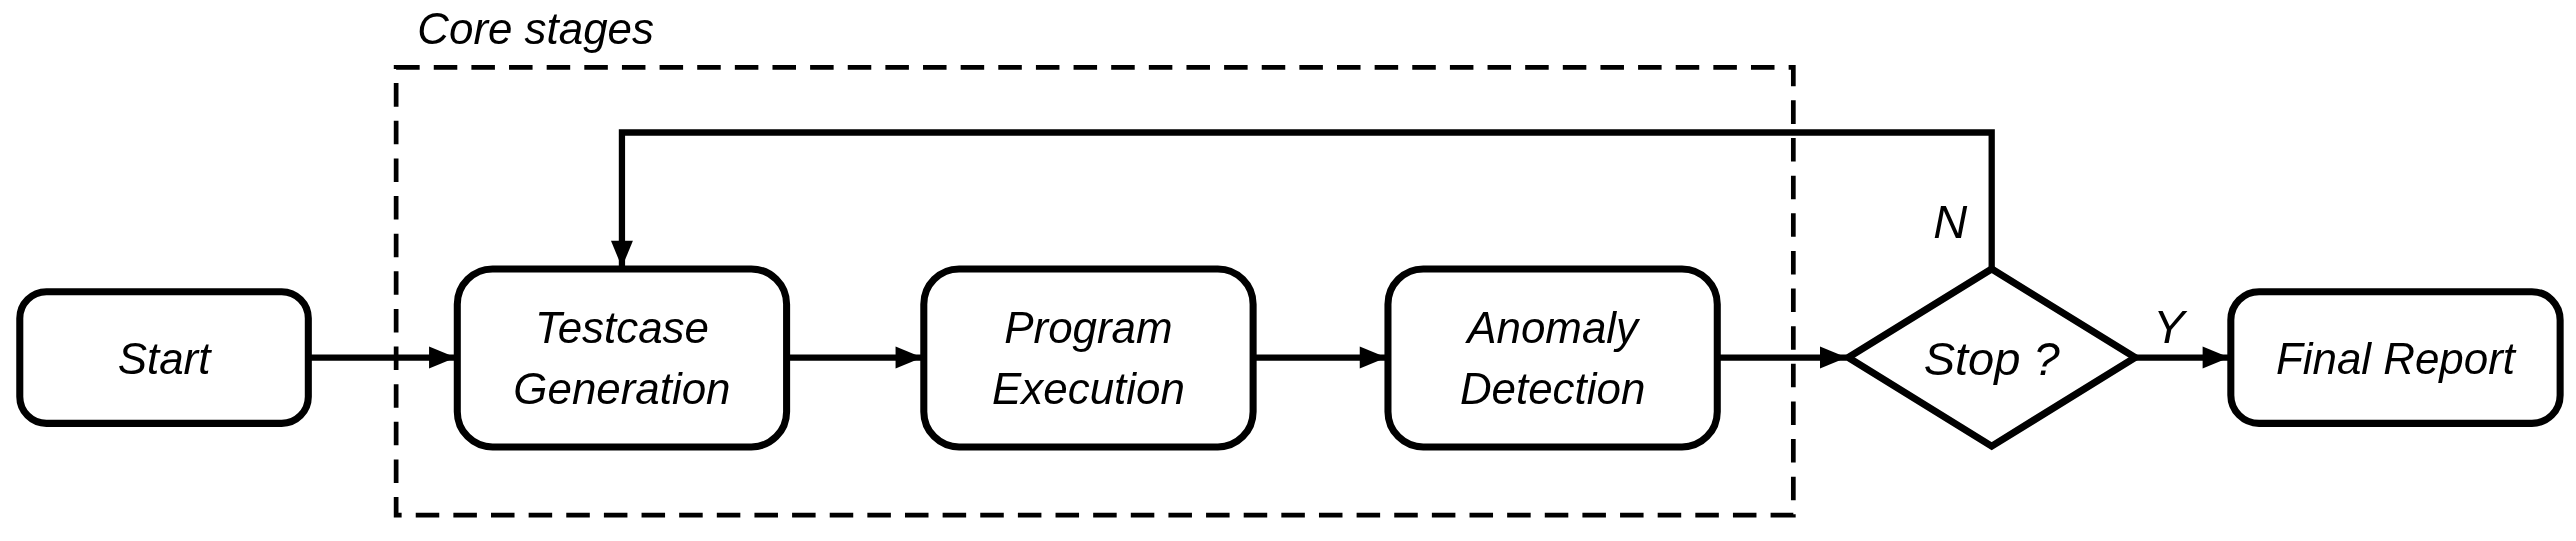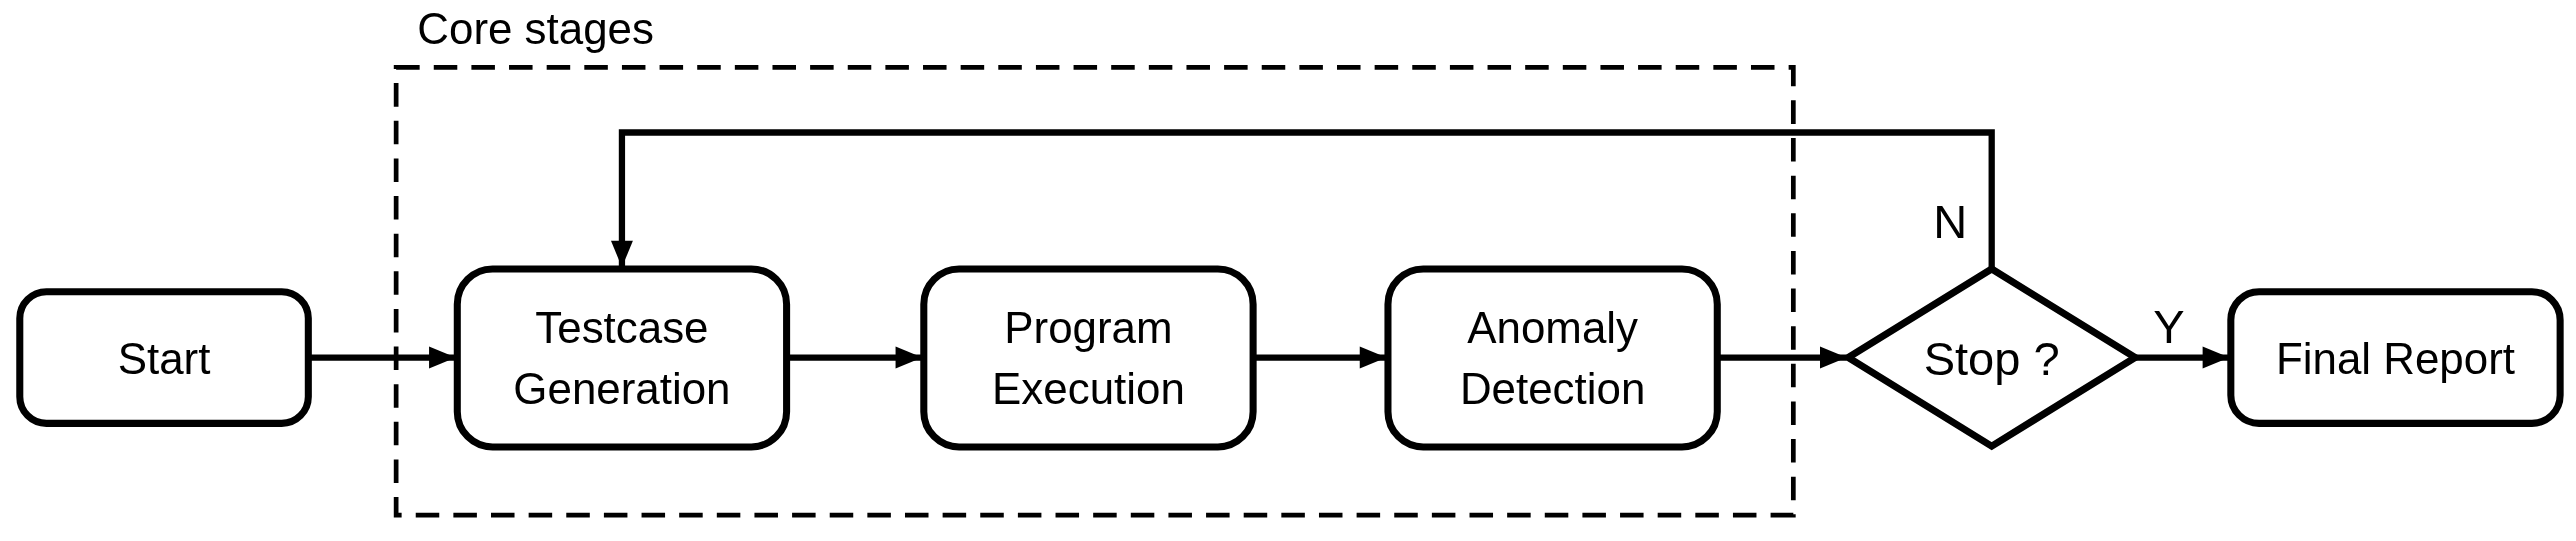--- a/index.html
+++ b/index.html
@@ -9,20 +9,21 @@
   html,body{
     margin:0;
     padding:0;
     background:var(--bg,#fff);
   }
   .canvas-wrap{
     width:2576px;
     height:541px;
     background:var(--bg,#fff);
     overflow:hidden;
+    font-style:italic;
   }
   svg{display:block;}
   .node-shape{
     fill:var(--bg,#fff);
     stroke:var(--ink,#000);
     stroke-width:9;
   }
   .flow-line{
     fill:none;
     stroke:var(--ink,#000);

